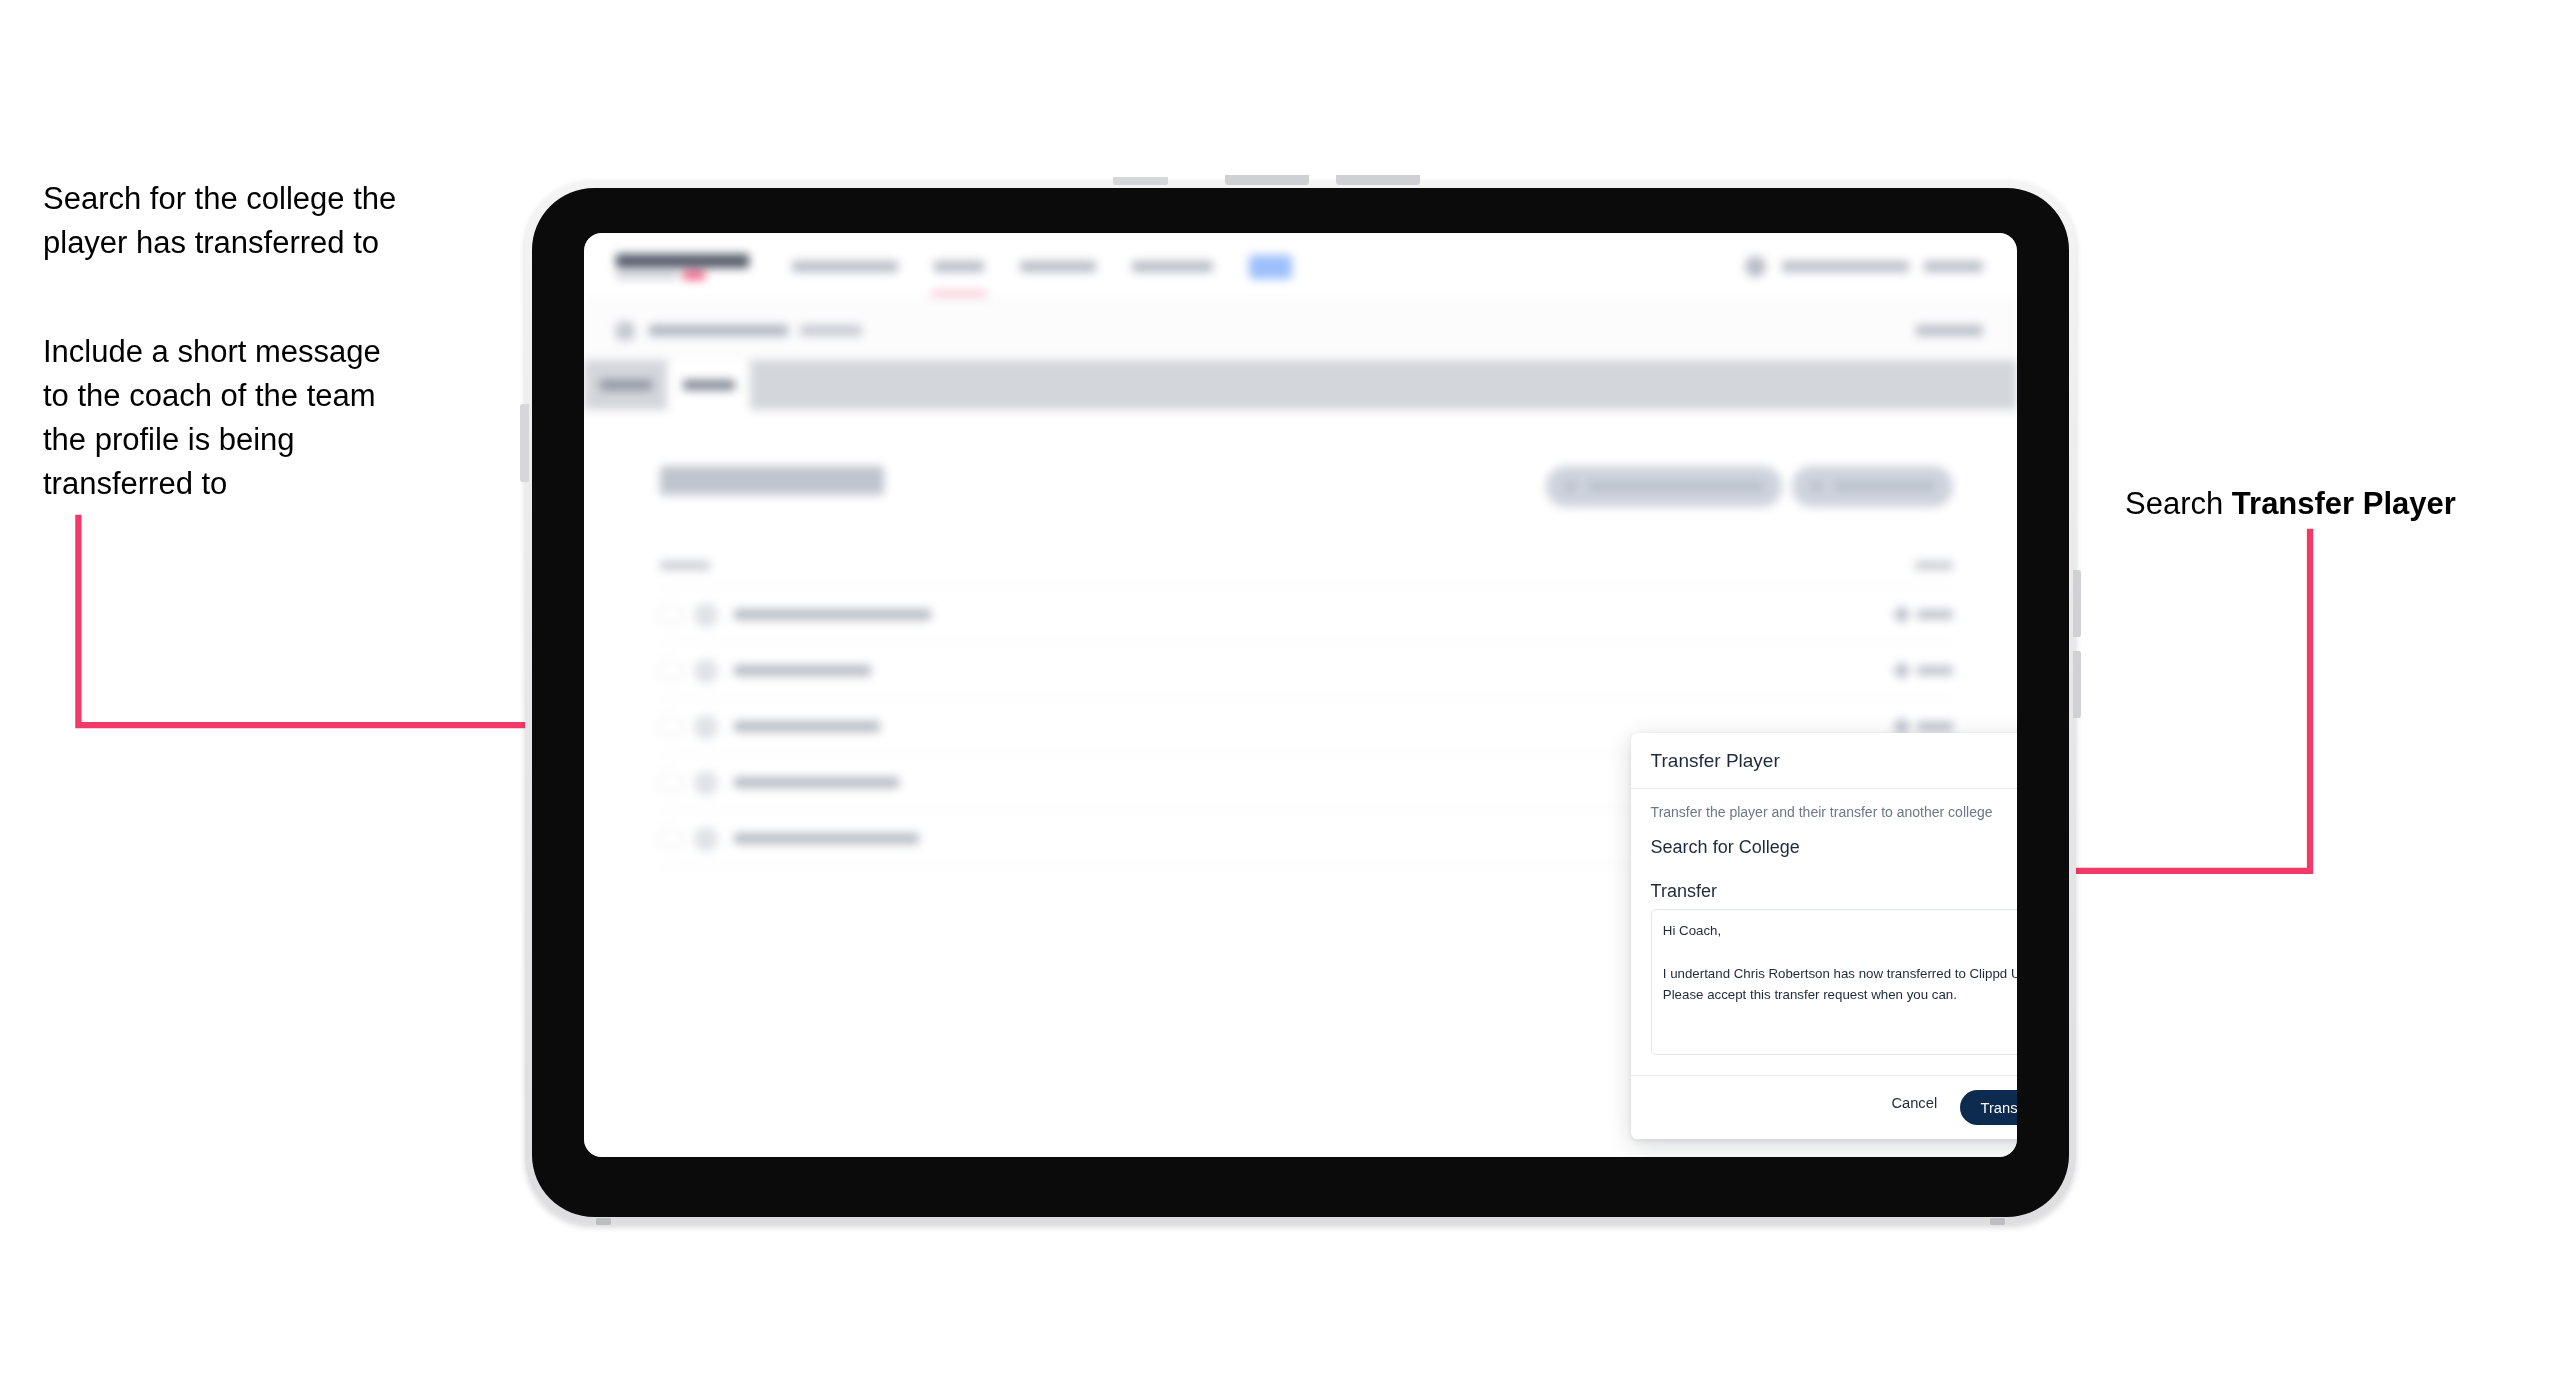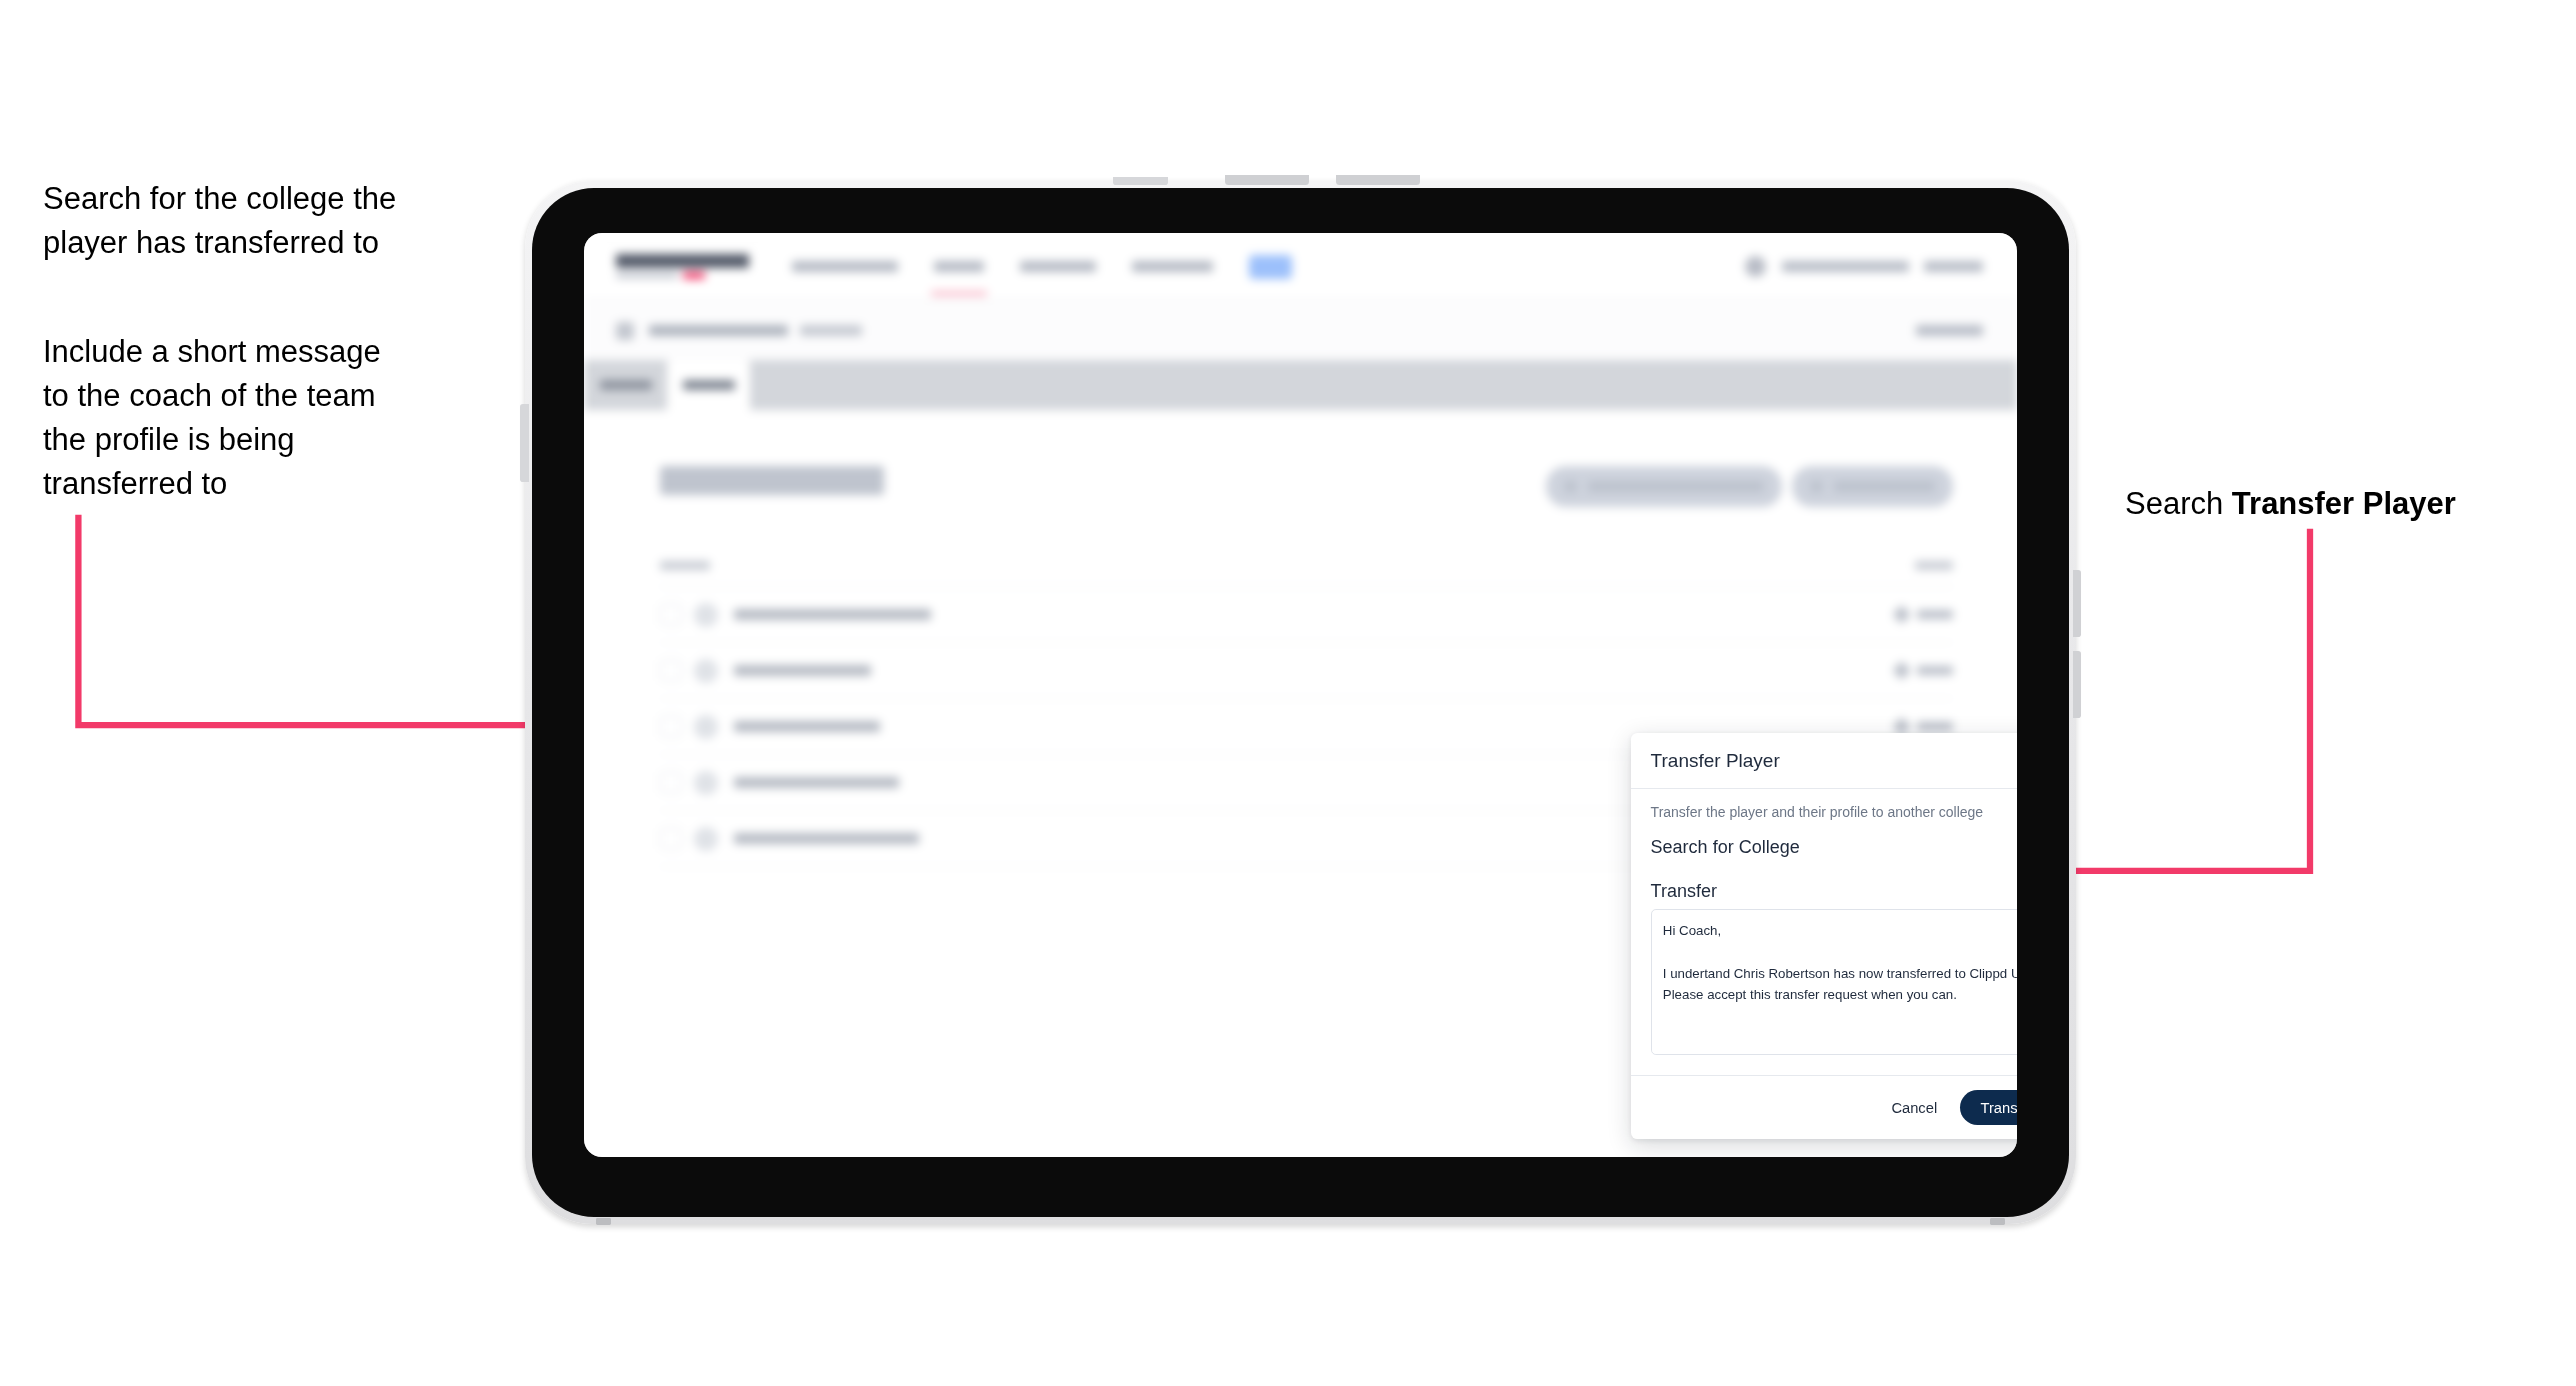--- a/index.html
+++ b/index.html
@@ -231,21 +231,21 @@
     line-height: 1.62;
     color: #1f2a3c;
     font-family: "Liberation Sans", sans-serif;
     resize: none;
     outline: none;
     background:#ffffff;
   }
   #modal-footer {
     border-top: 0.7px solid #e6e9ee;
     padding: 14px 19.6px;
-    display:flex; align-items:center; justify-content:flex-end; gap: 19.6px;
+    display:flex; align-items:flex-start; justify-content:flex-end; gap: 19.6px;
   }
   #cancel-btn {
     font-size: 14.7px; color:#1f2a3c; background:none; border:none;
     cursor:pointer; font-family:"Liberation Sans", sans-serif; font-weight:400;
     padding: 5.6px 2.8px;
   }
   #transfer-btn {
     font-size: 14.7px; color:#ffffff; background:#0d2b4e;
     border:none; border-radius: 19.6px; padding: 9.8px 21px;
     cursor:pointer; font-family:"Liberation Sans", sans-serif;
@@ -411,21 +411,21 @@
         </div>
       </div>
 
       <div id="modal">
         <div id="modal-header">
           <div id="modal-title">Transfer Player</div>
 
         </div>
 
         <div id="modal-body">
-          <div id="modal-desc">Transfer the player and their profile to another college</div>
+          <div id="modal-desc">Transfer the player and their transfer to another college</div>
 
           <div class="fld-label">Search for College</div>
 
           <div id="msg-gap"></div>
 
           <div class="fld-label">Transfer</div>
           <textarea id="message-input" style="">Hi Coach,
 
 I undertand Chris Robertson has now transferred to Clippd University.
 Please accept this transfer request when you can.</textarea>

